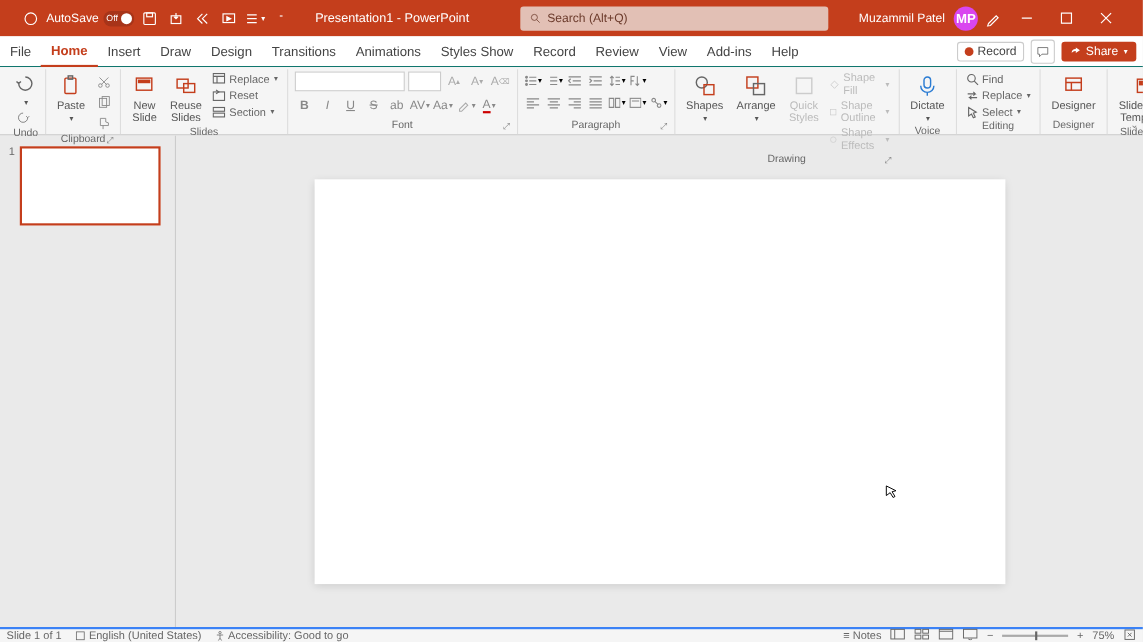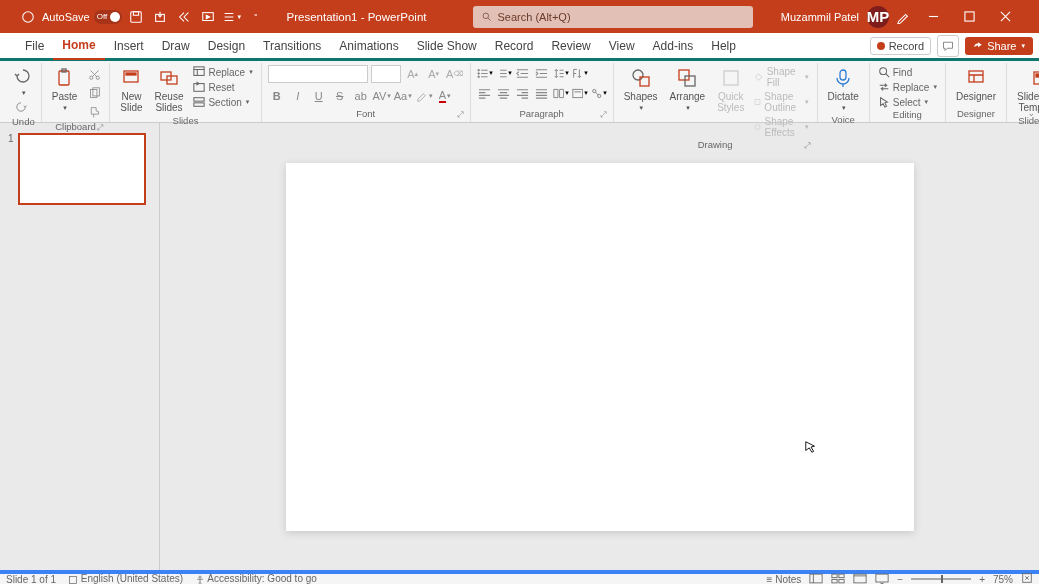--- a/index.html
+++ b/index.html
@@ -9,24 +9,24 @@
 .autosave-toggle { display:flex; align-items:center; gap:4px; }
 .toggle-switch { width:28px; height:14px; background:#a73419; border-radius:7px; position:relative; display:flex; align-items:center; }
 .toggle-knob { width:10px; height:10px; background:#fff; border-radius:50%; position:absolute; right:2px; }
 .qat-btn { width:20px; height:20px; display:flex; align-items:center; justify-content:center; color:#fff; }
 .qat-btn svg { width:14px; height:14px; stroke:#fff; fill:none; stroke-width:1.2; }
 .title-center { position:absolute; left:50%; transform:translateX(-50%); display:flex; align-items:center; gap:8px; }
 .doc-title { font-size:11.5px; }
 .search-box { width:280px; height:22px; background:#e2c0b5; border-radius:3px; display:flex; align-items:center; padding:0 8px; color:#6b3a2b; font-size:11px; gap:6px;margin-left:38px; }
 .titlebar-right { position:absolute; right:16px; display:flex; align-items:center; gap:4px; padding-right:2px; }
 .user-name { font-size:11px; margin-right:4px; }
-.avatar { width:22px; height:22px; border-radius:50%; background:#7f1d1d; display:flex; align-items:center; justify-content:center; font-size:15px; font-weight:600;text-align:right; }
+.avatar { width:22px; height:22px; border-radius:50%; background:#d946ef; display:flex; align-items:center; justify-content:center; font-size:12px; font-weight:600;text-align:right; }
 .win-btn { width:32px; height:33px; display:flex; align-items:center; justify-content:center; }
 .win-btn svg { width:11px; height:11px; stroke:#fff; fill:none; stroke-width:1.2; }
-.tabs-row { height:28px; background:#fff; display:flex; align-items:center; padding:0 16px; font-size:12px; color:#444; border-bottom:3px solid #0f766e; position:relative; }
+.tabs-row { height:28px; background:#fff; display:flex; align-items:center; padding:0 0; font-size:12px; color:#444; border-bottom:1px solid #0f766e; position:relative; }
 .tabs-left { display:flex; gap:0; }
 .tab { padding:0 9px; height:28px; display:flex; align-items:center; cursor:pointer; }
 .tab.active { color:#c43e1c; border-bottom:2px solid #c43e1c; font-weight:600; }
 .tabs-right { position:absolute; right:6px; display:flex; align-items:center; gap:6px; }
 .record-btn { display:flex; align-items:center; gap:4px; font-size:11px; padding:2px 6px; border:1px solid #ccc; border-radius:3px; }
 .rec-dot { width:8px; height:8px; background:#c43e1c; border-radius:50%; }
 .cmt-btn { width:22px; height:22px; display:flex; align-items:center; justify-content:center; border:1px solid #ccc; border-radius:3px; }
 .share-btn { background:#c43e1c; color:#fff; padding:3px 8px; border-radius:3px; font-size:11px; display:flex; align-items:center; gap:4px; }
 .ribbon { height:62px; background:#f5f5f5; display:flex; align-items:stretch; padding:2px 6px 0; border-bottom:1px solid #ccc; }
 .group { display:flex; flex-direction:column; align-items:center; border-right:1px solid #ddd; padding:2px 6px; }
@@ -49,21 +49,21 @@
 .para-ic svg { width:13px; height:13px; stroke:#888; fill:none; stroke-width:1.2; }
 .content-area { flex:1; display:flex; background:#eaeaea; overflow:hidden; }
 .thumb-panel { width:160px; background:#eaeaea; padding:10px 8px; display:flex; flex-direction:column; gap:6px; border-right:1px solid #ccc; }
 .thumb-wrap { display:flex; gap:4px; }
 .thumb-num { font-size:10px; color:#666; }
 .thumb { width:128px; height:72px; background:#fff; border:2px solid #c43e1c; }
 .slide-area { flex:1; display:flex; align-items:center; justify-content:center; position:relative; }
 .slide { width:628px; height:368px; background:#fff; box-shadow:0 2px 8px rgba(0,0,0,0.15); }
 .cursor { position:absolute; left:644px; top:317px; }
 .cursor svg { width:14px; height:14px; fill:#000; }
-.statusbar { height:14px; background:#f5f5f5; border-top:4px solid #3b82f6; display:flex; align-items:center; font-size:10px; color:#666; padding:0 6px; gap:12px; }
+.statusbar { height:14px; background:#f5f5f5; border-top:2px solid #3b82f6; display:flex; align-items:center; font-size:10px; color:#666; padding:0 6px; gap:12px; }
 .status-right { margin-left:auto; display:flex; align-items:center; gap:8px; }
 .zoom-slider { width:60px; height:2px; background:#aaa; position:relative; }
 .caret { font-size:7px; margin-left:1px; }
 .collapse-caret { position:absolute; right:4px; bottom:4px; font-size:9px; color:#888; }
 </style>
 </head>
 <body>
 
 <div class="titlebar">
   <div class="titlebar-left">
@@ -150,21 +150,21 @@
 
 <div class="tabs-row">
   <div class="tabs-left">
     <div class="tab">File</div>
     <div class="tab active">Home</div>
     <div class="tab">Insert</div>
     <div class="tab">Draw</div>
     <div class="tab">Design</div>
     <div class="tab">Transitions</div>
     <div class="tab">Animations</div>
-    <div class="tab">Slide Show</div>
+    <div class="tab">Styles Show</div>
     <div class="tab">Record</div>
     <div class="tab">Review</div>
     <div class="tab">View</div>
     <div class="tab">Add-ins</div>
     <div class="tab">Help</div>
   </div>
   <div class="tabs-right">
     <div class="record-btn">
         <div class="rec-dot"></div>
         <span>Record</span>

